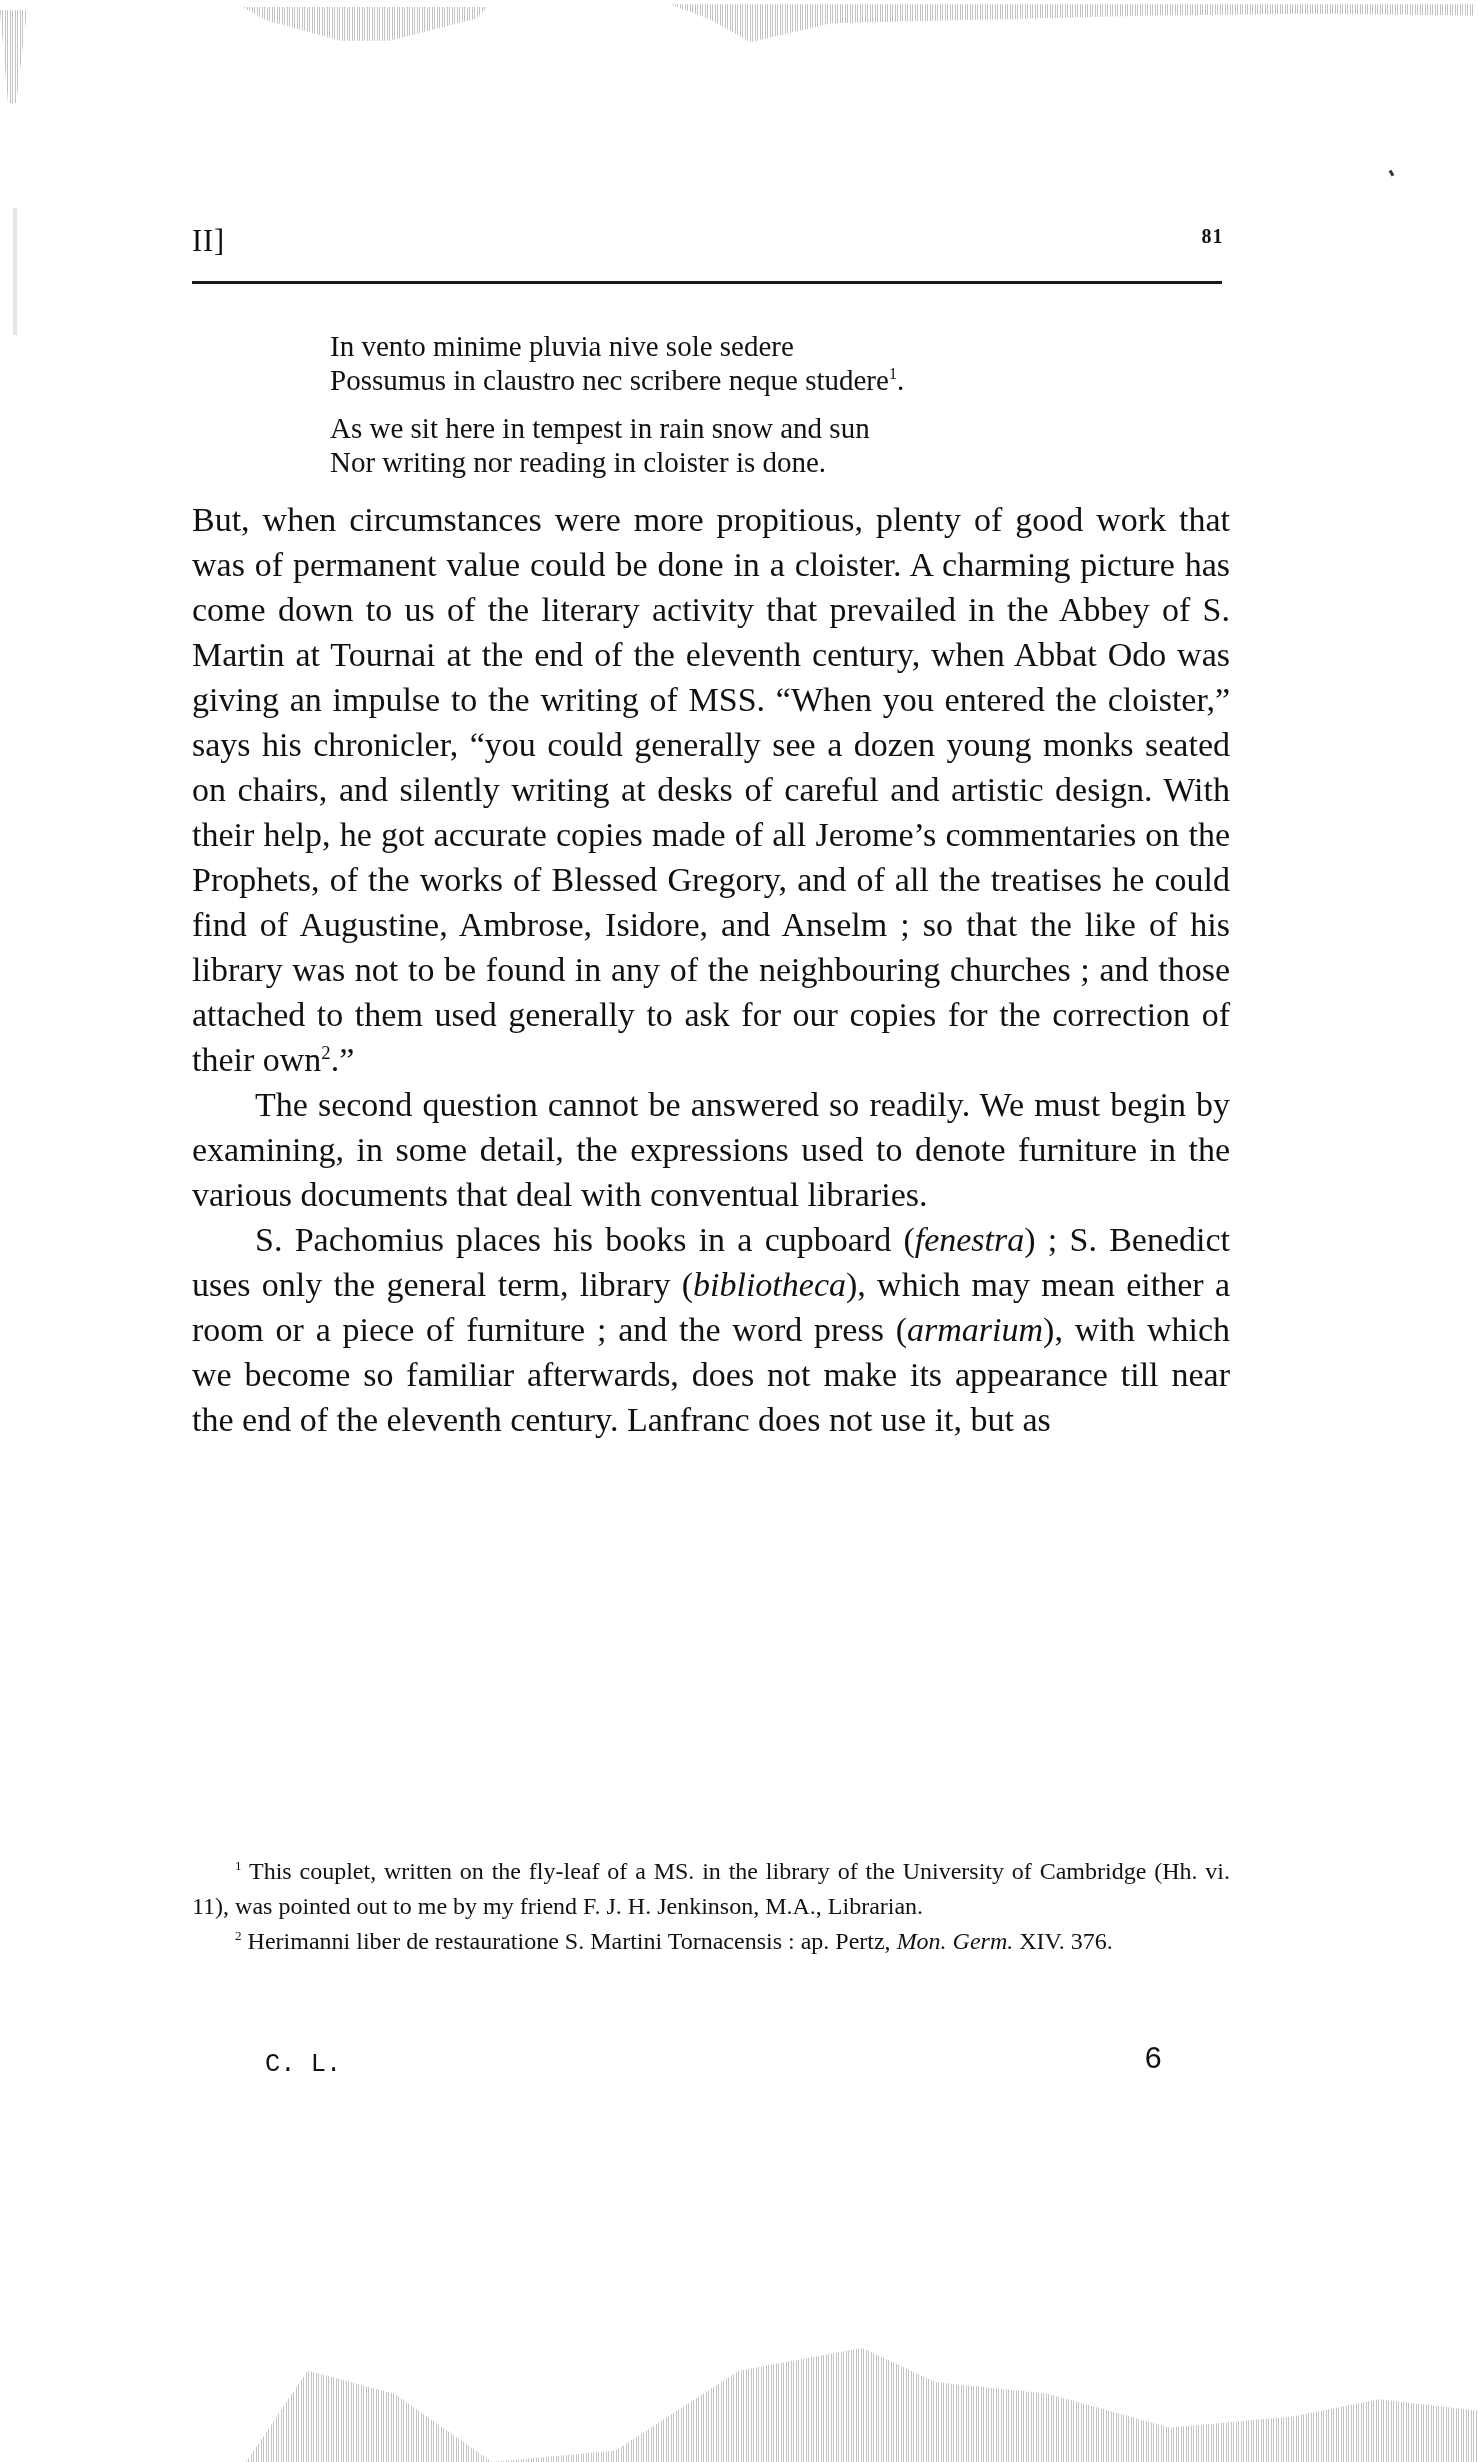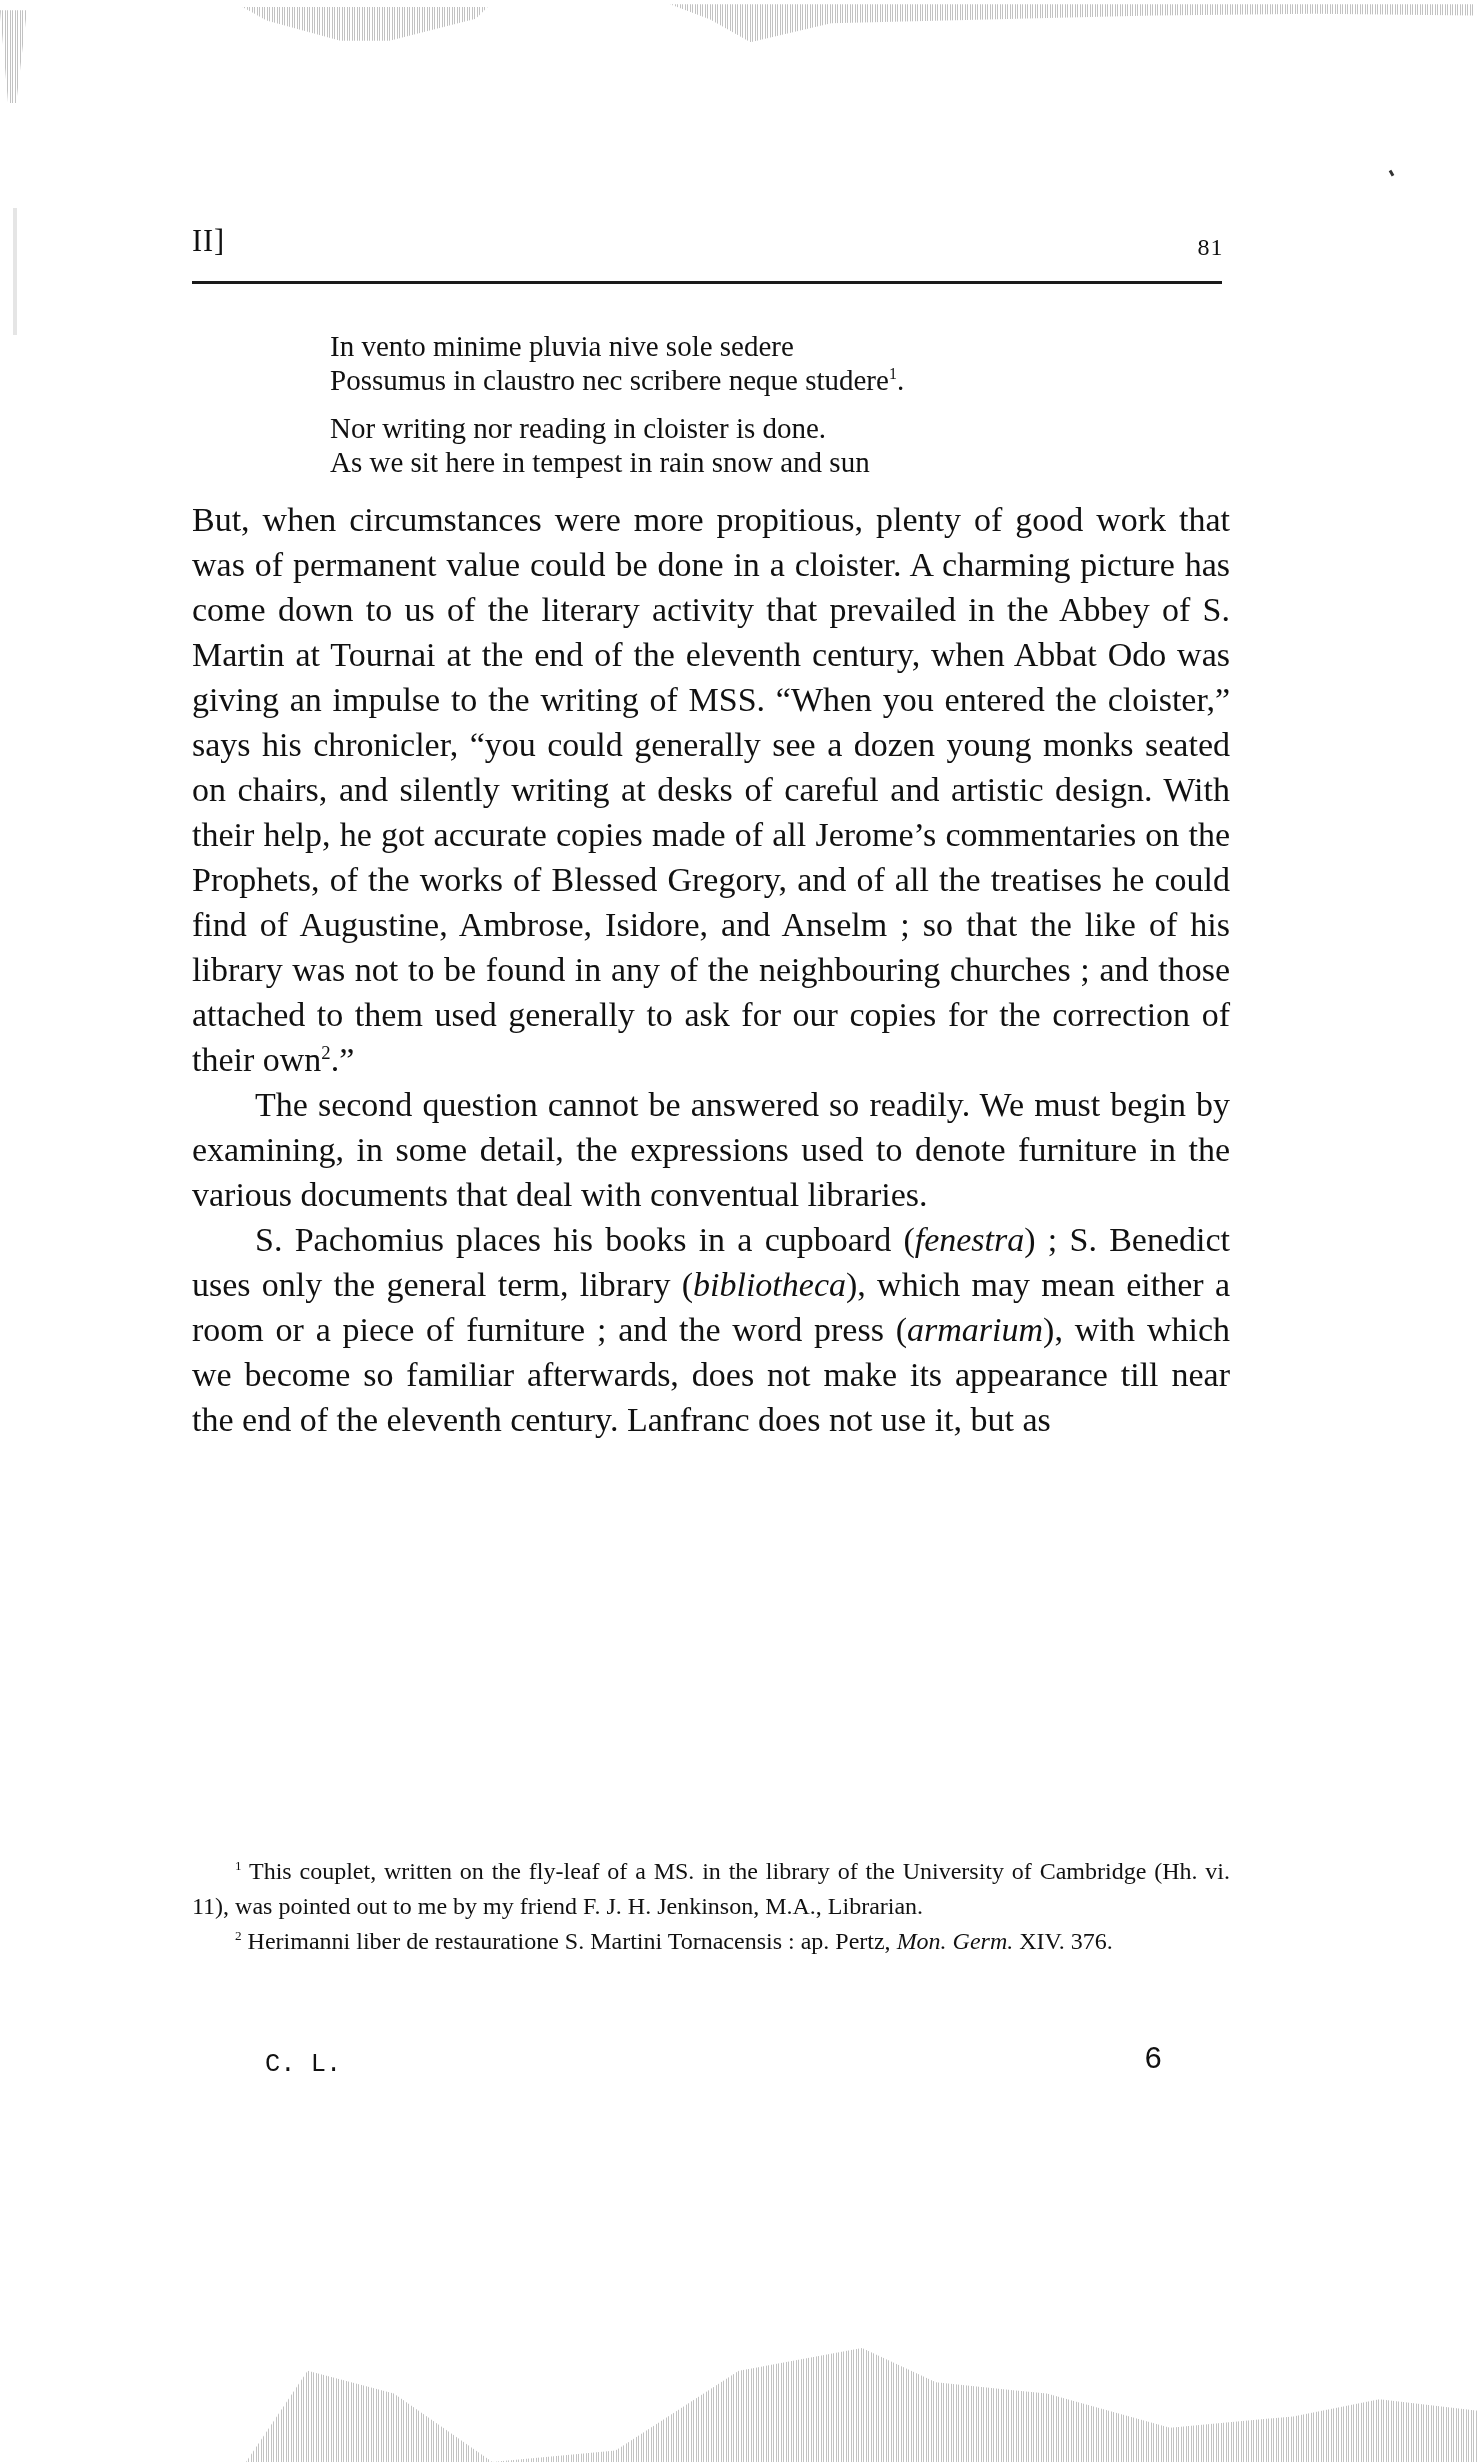--- a/index.html
+++ b/index.html
@@ -6,21 +6,21 @@
   body { width: 1478px; height: 2462px; position: relative; overflow: hidden;
          font-family: "Liberation Serif", "DejaVu Serif", serif; color: #111111; }
   .artifact { position: absolute; background: #c9c9c9; opacity: 0.55; }
   .artifact.dots { background: repeating-linear-gradient(90deg, #9a9a9a 0 0.8px, transparent 0.8px 2.5px),
                                 repeating-linear-gradient(0deg, transparent 0 1.7px, #ffffff 1.7px 2.5px);
                    opacity: 0.6; }
   .page { position: absolute; left: 192px; top: 195px; width: 1038px; margin-top: 22px; }
   .running-head { position: relative; height: 47px; font-size: 29px; letter-spacing: 0.8px; }
   .rh-left { position: absolute; left: 0; top: 6.8px; font-size: 30.5px; }
   .rh-title { position: absolute; left: 210px; top: 8.5px; letter-spacing: 1.7px; font-size: 26px; }
-  .rh-page { position: absolute; right: 6.8px; top: 17px; font-size: 24px; }
+  .rh-page { position: absolute; right: 6.8px; top: 8px; font-size: 20px; font-weight: bold; }
   .rule { position: absolute; left: 0; top: 64px; width: 1030px; height: 2.5px; background: #1a1a1a; }
   .body-text { position: absolute; left: 0; top: 92px; width: 1038px; font-size: 34px; line-height: 45px; text-align: justify; }
   .body-text p { margin: 0; }
   .body-text p.indent { text-indent: 63px; }
   .verse { margin: 20.3px 0 0 138px; font-size: 29px; line-height: 34px; text-align: left; }
   .verse .stanza { margin-bottom: 13.6px; }
   .verse .stanza:last-child { margin-bottom: 18.6px; }
   .verse div.line { white-space: nowrap; }
   sup { font-size: 0.55em; vertical-align: super; line-height: 0; }
   i { font-style: italic; }
@@ -49,22 +49,22 @@
   <div class="rule"></div>
 
   <div class="body-text">
 
     <div class="verse">
       <div class="stanza">
         <div class="line">In vento minime pluvia nive sole sedere</div>
         <div class="line"><span>Possumus in claustro nec scribere neque studere</span><sup>1</sup><span>.</span></div>
       </div>
       <div class="stanza">
+        <div class="line">As we sit here in tempest in rain snow and sun</div>
         <div class="line">Nor writing nor reading in cloister is done.</div>
-        <div class="line">As we sit here in tempest in rain snow and sun</div>
       </div>
     </div>
 
     <p><span>But, when circumstances were more propitious, plenty of good work that was of permanent value could be done in a cloister. A charming picture has come down to us of the literary activity that prevailed in the Abbey of S. Martin at Tournai at the end of the eleventh century, when Abbat Odo was giving an impulse to the writing of MSS. “When you entered the cloister,” says his chronicler, “you could generally see a dozen young monks seated on chairs, and silently writing at desks of careful and artistic design. With their help, he got accurate copies made of all Jerome’s commentaries on the Prophets, of the works of Blessed Gregory, and of all the treatises he could find of Augustine, Ambrose, Isidore, and Anselm ; so that the like of his library was not to be found in any of the neighbouring churches ; and those attached to them used generally to ask for our copies for the correction of their own</span><sup>2</sup><span>.”</span></p>
 
     <p class="indent">The second question cannot be answered so readily. We must begin by examining, in some detail, the expressions used to denote furniture in the various documents that deal with conventual libraries.</p>
 
     <p class="indent"><span>S. Pachomius places his books in a cupboard (</span><i>fenestra</i><span>) ; S. Benedict uses only the general term, library (</span><i>bibliotheca</i><span>), which may mean either a room or a piece of furniture ; and the word press (</span><i>armarium</i><span>), with which we become so familiar afterwards, does not make its appearance till near the end of the eleventh century. Lanfranc does not use it, but as</span></p>
   </div>
 </div>

